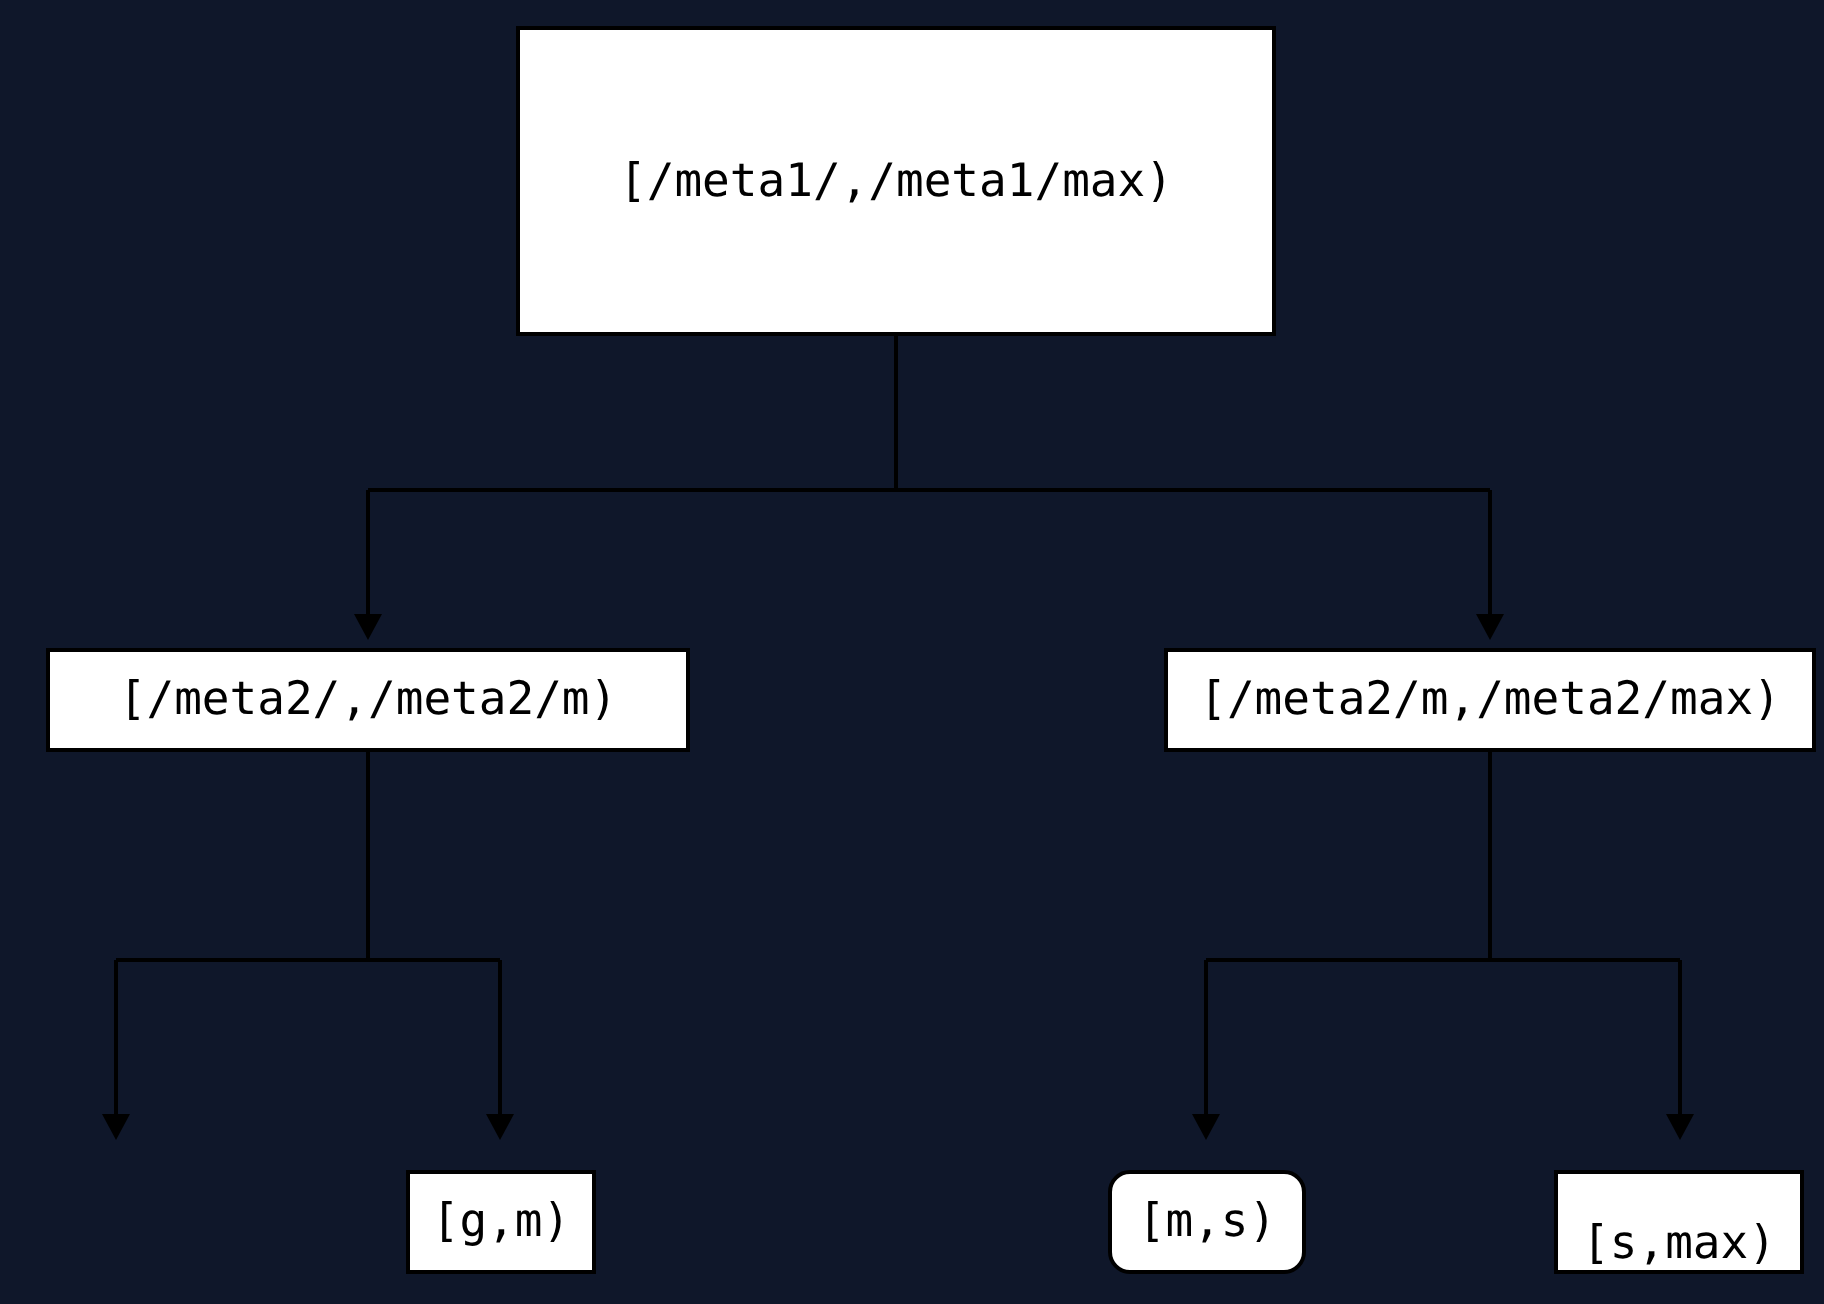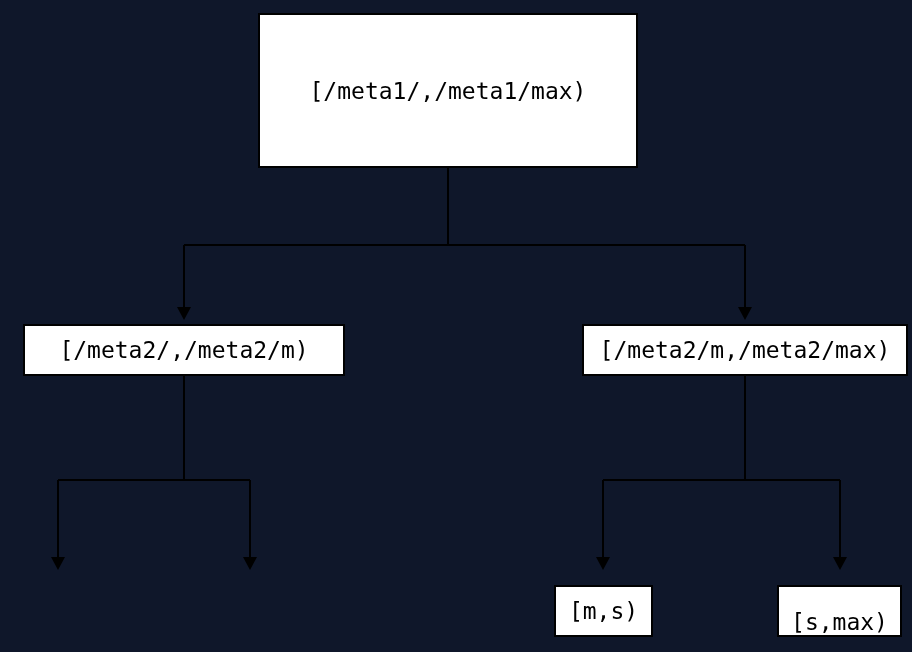--- a/index.html
+++ b/index.html
@@ -32,21 +32,21 @@
     justify-content: center;
     font-size: 23px;
     color: #000000;
     white-space: nowrap;
   }
   .node-root   { left: 258px; top: 13px;  width: 380px; height: 155px; }
   .node-left   { left: 23px;  top: 324px; width: 322px; height: 52px; }
   .node-right  { left: 582px; top: 324px; width: 326px; height: 52px; text-align: right; }
   .node-ag     { left: 8px;   top: 585px; width: 99px;  height: 52px; }
   .node-gm     { left: 203px; top: 585px; width: 95px;  height: 52px; }
-  .node-ms     { left: 554px; top: 585px; width: 99px;  height: 52px; }
+  .node-ms     { left: 554px; top: 585px; width: 99px;  height: 52px; border-radius: 11px; }
   .node-smax   { left: 777px; top: 585px; width: 125px; height: 52px; align-items: flex-end; }
 </style>
 </head>
 <body>
 
 <div class="canvas">
 
   <svg class="edges-layer" width="912" height="652" viewBox="0 0 912 652" stroke="#000000" stroke-width="2" fill="none">
 
     <path d="M448,168 L448,245"></path>
@@ -77,20 +77,23 @@
 
   <div class="node node-left">
     <span>[/meta2/,/meta2/m)</span>
   </div>
 
   <div class="node node-right">
     <span>[/meta2/m,/meta2/max)</span>
   </div>
 
 
+  <div class="node node-gm">
+    <span>[g,m)</span>
+  </div>
 
   <div class="node node-ms">
     <span>[m,s)</span>
   </div>
 
   <div class="node node-smax">
     <span>[s,max)</span>
   </div>
 
 </div>

